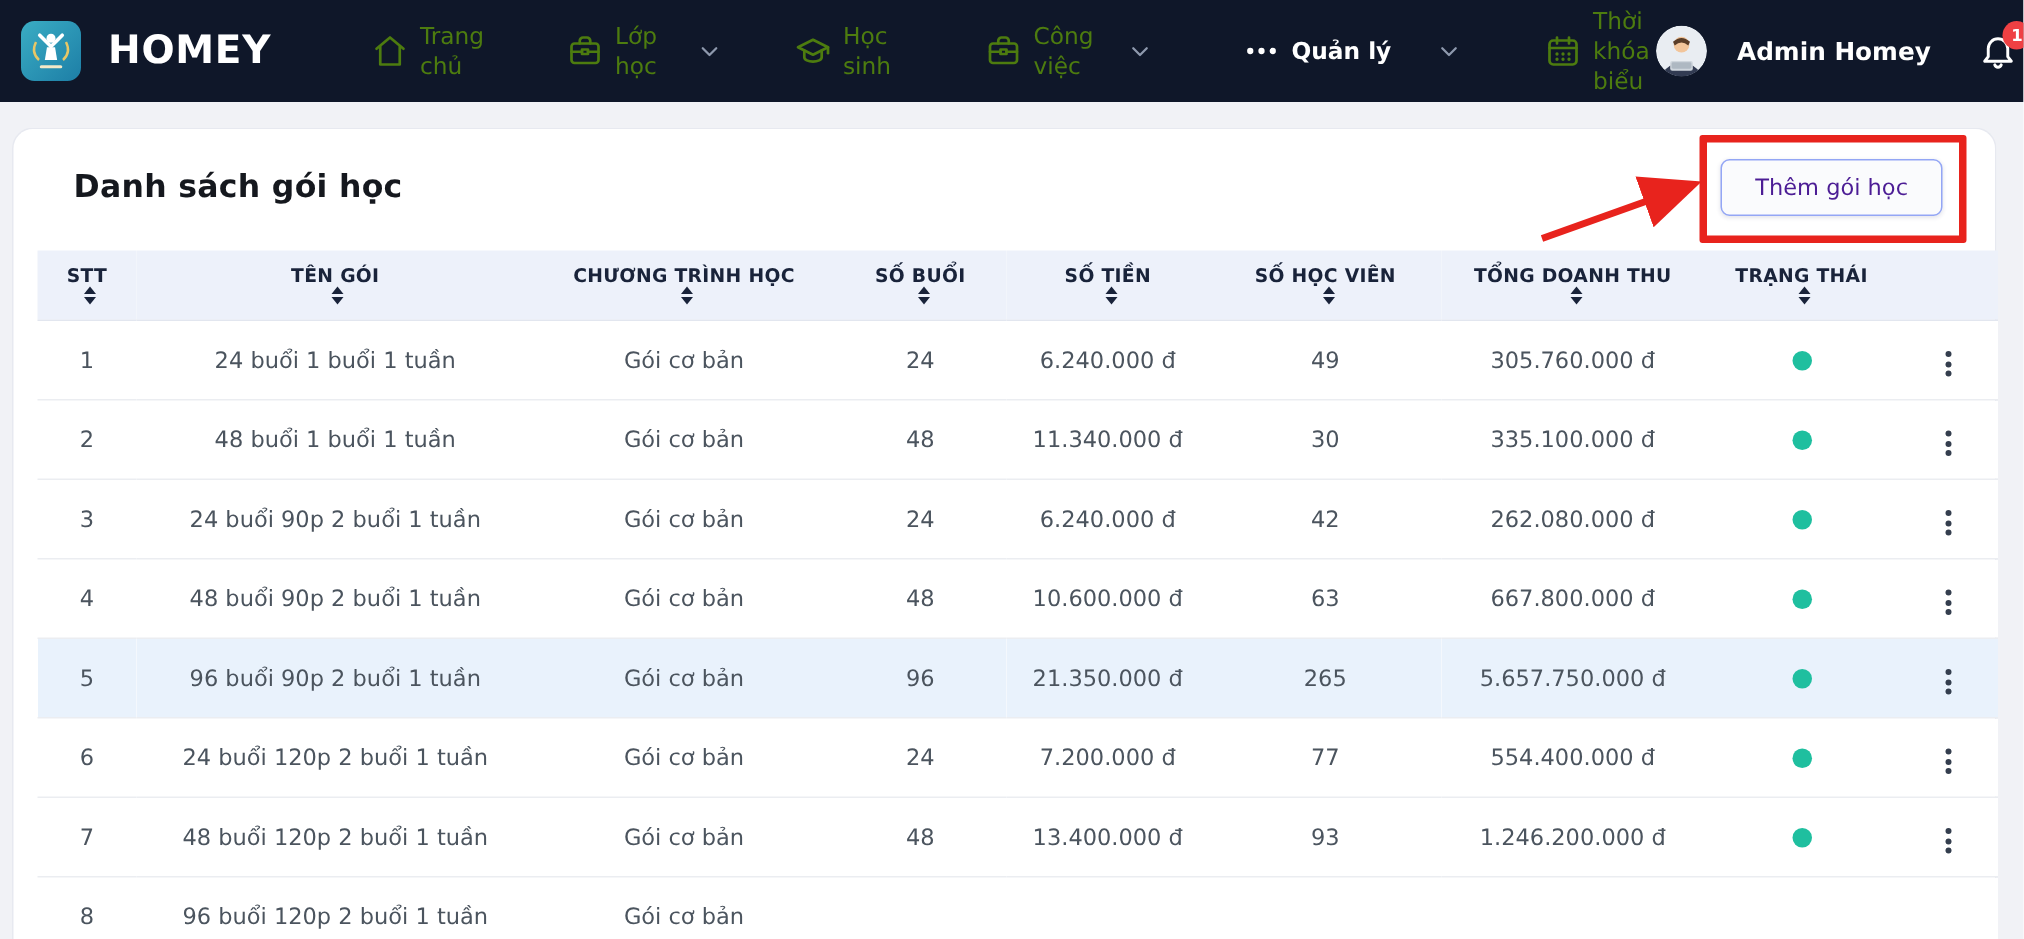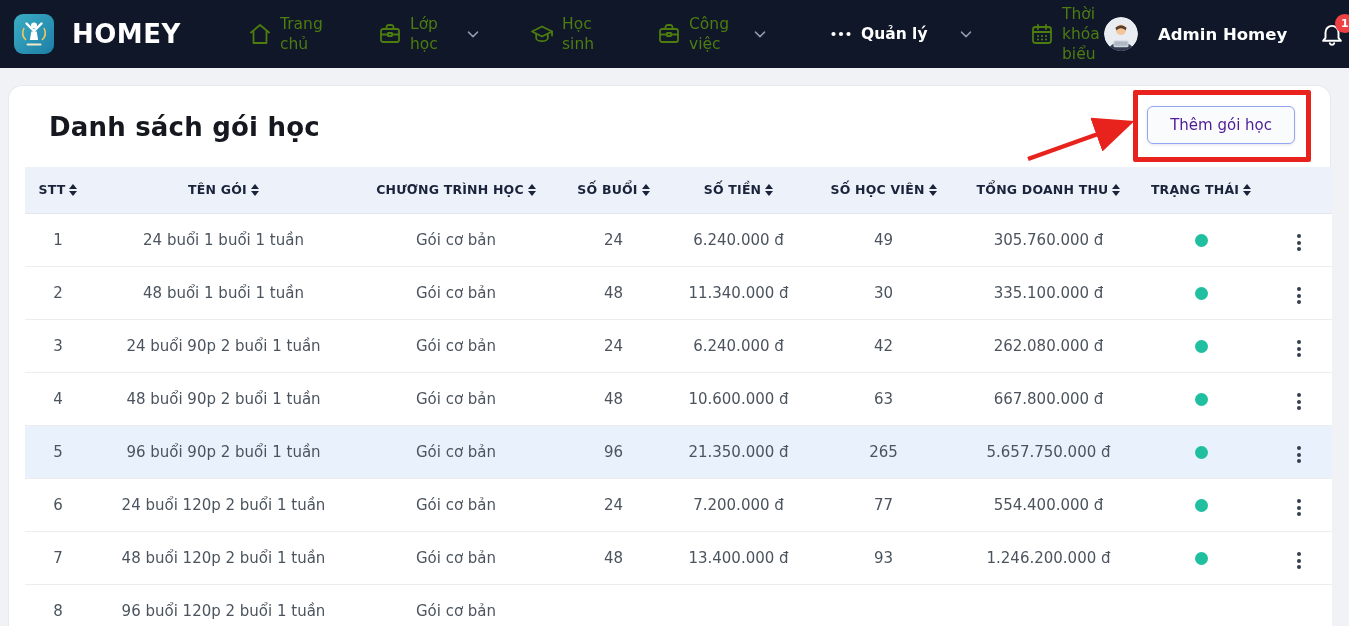--- a/index.html
+++ b/index.html
@@ -31,29 +31,29 @@
   .avatar svg { width:100%; height:100%; display:block; }
   .user-name { color:#fff; font-size:16.5px; font-weight:700; white-space:nowrap; }
   .bell-wrap { position:relative; margin-left:32px; cursor:pointer; }
   .bell { width:26px; height:26px; display:block; color:#fff; }
   .bell svg { width:100%; height:100%; display:block; }
   .badge { position:absolute; top:-7px; right:-9px; min-width:19px; height:19px; border-radius:10px; background:#ef4043; color:#fff; font-size:11px; font-weight:700; display:flex; align-items:center; justify-content:center; padding:0 5px; }
 
   
   .card { position:absolute; left:8px; top:85px; width:1323px; background:#fff; border:1px solid #e7e9f0; border-bottom:none; border-radius:14px 14px 0 0; z-index:1; }
   .card-head { display:flex; align-items:flex-start; padding:20px 35px 0 40px; }
-  .page-title { font-size:26px; font-weight:600; color:#15181e; margin-top:6px; letter-spacing:.2px; }
+  .page-title { font-size:21px; font-weight:600; color:#15181e; margin-top:6px; letter-spacing:.2px; }
   .add-btn { margin-left:auto; height:38px; padding:0 22px; font-size:15px; font-family:inherit; color:#4c1d95; background:#fafbfd; border:1px solid #93a6f5; border-radius:6px; box-shadow:0 1px 3px rgba(30,40,90,.12); cursor:pointer; }
 
   
   table { border-collapse:collapse; table-layout:fixed; width:1307px; margin:23px 0 0 16px; }
   col.c1{width:66px} col.c2{width:265px} col.c3{width:200px} col.c4{width:115px} col.c5{width:135px}
   col.c6{width:155px} col.c7{width:175px} col.c8{width:130px} col.c9{width:66px}
   thead th { background:#edf1fa; height:46px; font-size:12.5px; font-weight:700; color:#19233a; text-align:center; letter-spacing:.2px; border-bottom:1px solid #e2e6ef; cursor:pointer; }
-  .th-wrap { display:inline-flex; align-items:center; }
+  .th-wrap { display:inline-flex; align-items:center;flex-direction:column; }
   .sort { display:inline-flex; flex-direction:column; gap:2px; margin-left:4px; }
   .sort i { display:block; width:0; height:0; border-left:4px solid transparent; border-right:4px solid transparent; }
   .sort .up { border-bottom:5px solid #19233a; }
   .sort .down { border-top:5px solid #19233a; }
   tbody td { height:53px; text-align:center; font-size:15px; color:#4b545e; border-bottom:1px solid #ebedf1; background:#fff; overflow:hidden; white-space:nowrap; }
   tbody tr.highlight td { background:#e9f2fc; }
   .dot { display:inline-block; width:13px; height:13px; border-radius:50%; background:#1fbf9f; vertical-align:middle; }
   .kebab { display:inline-flex; flex-direction:column; gap:2.5px; padding:4px 8px; cursor:pointer; }
   .kebab i { display:block; width:4px; height:4px; border-radius:50%; background:#343e4e; }
 

